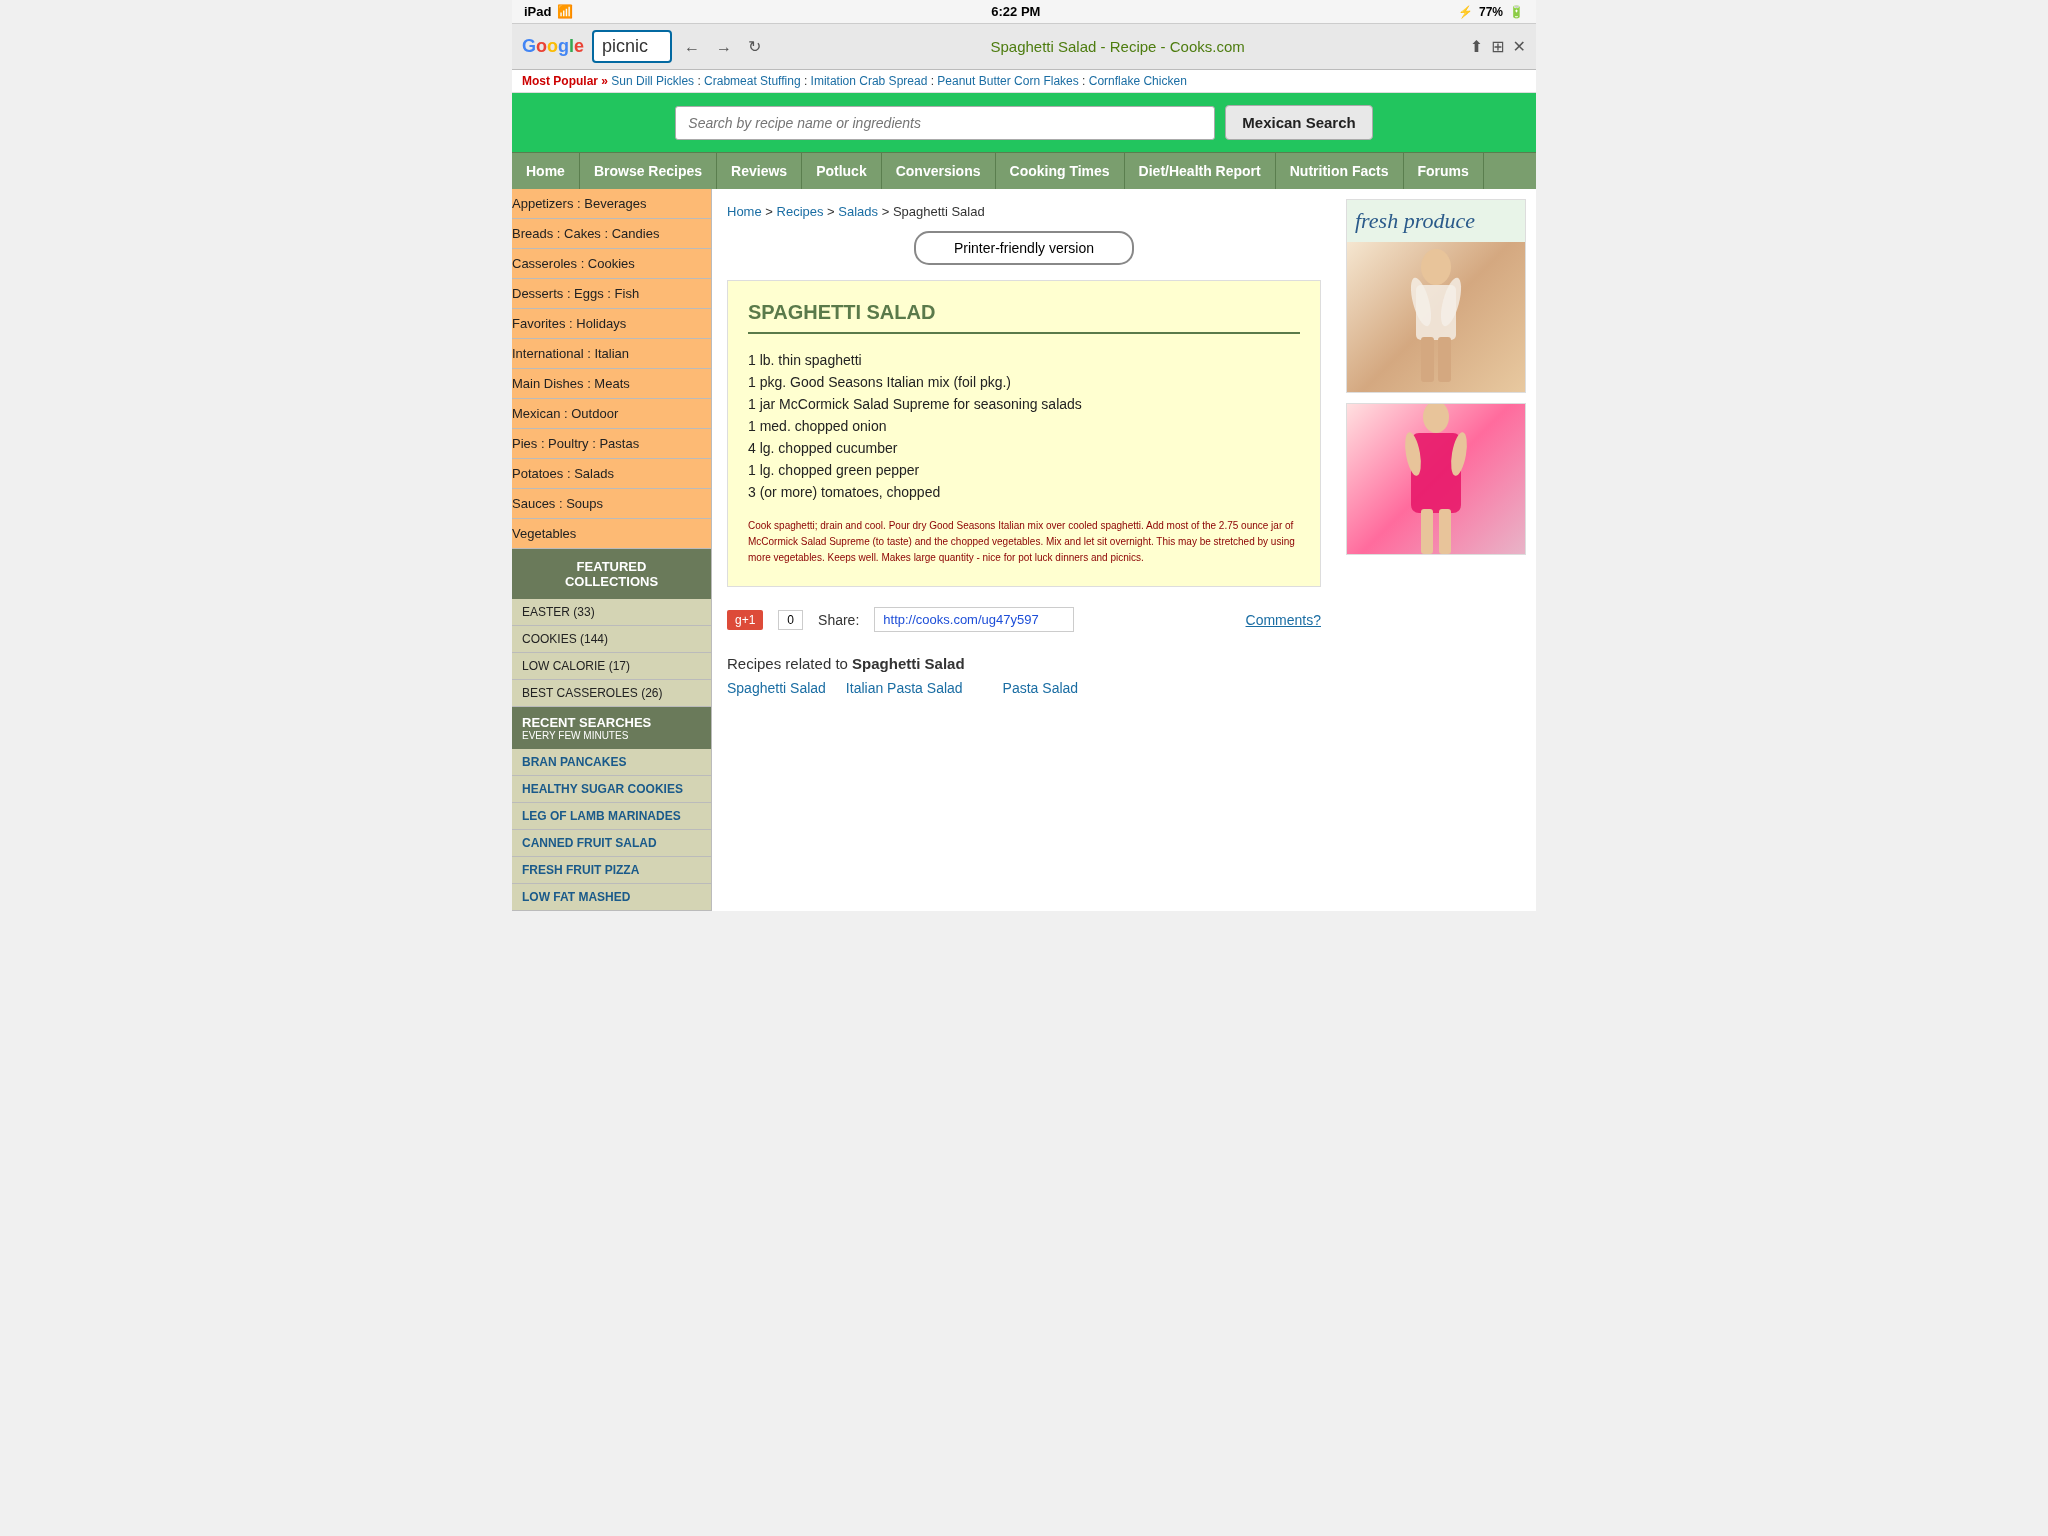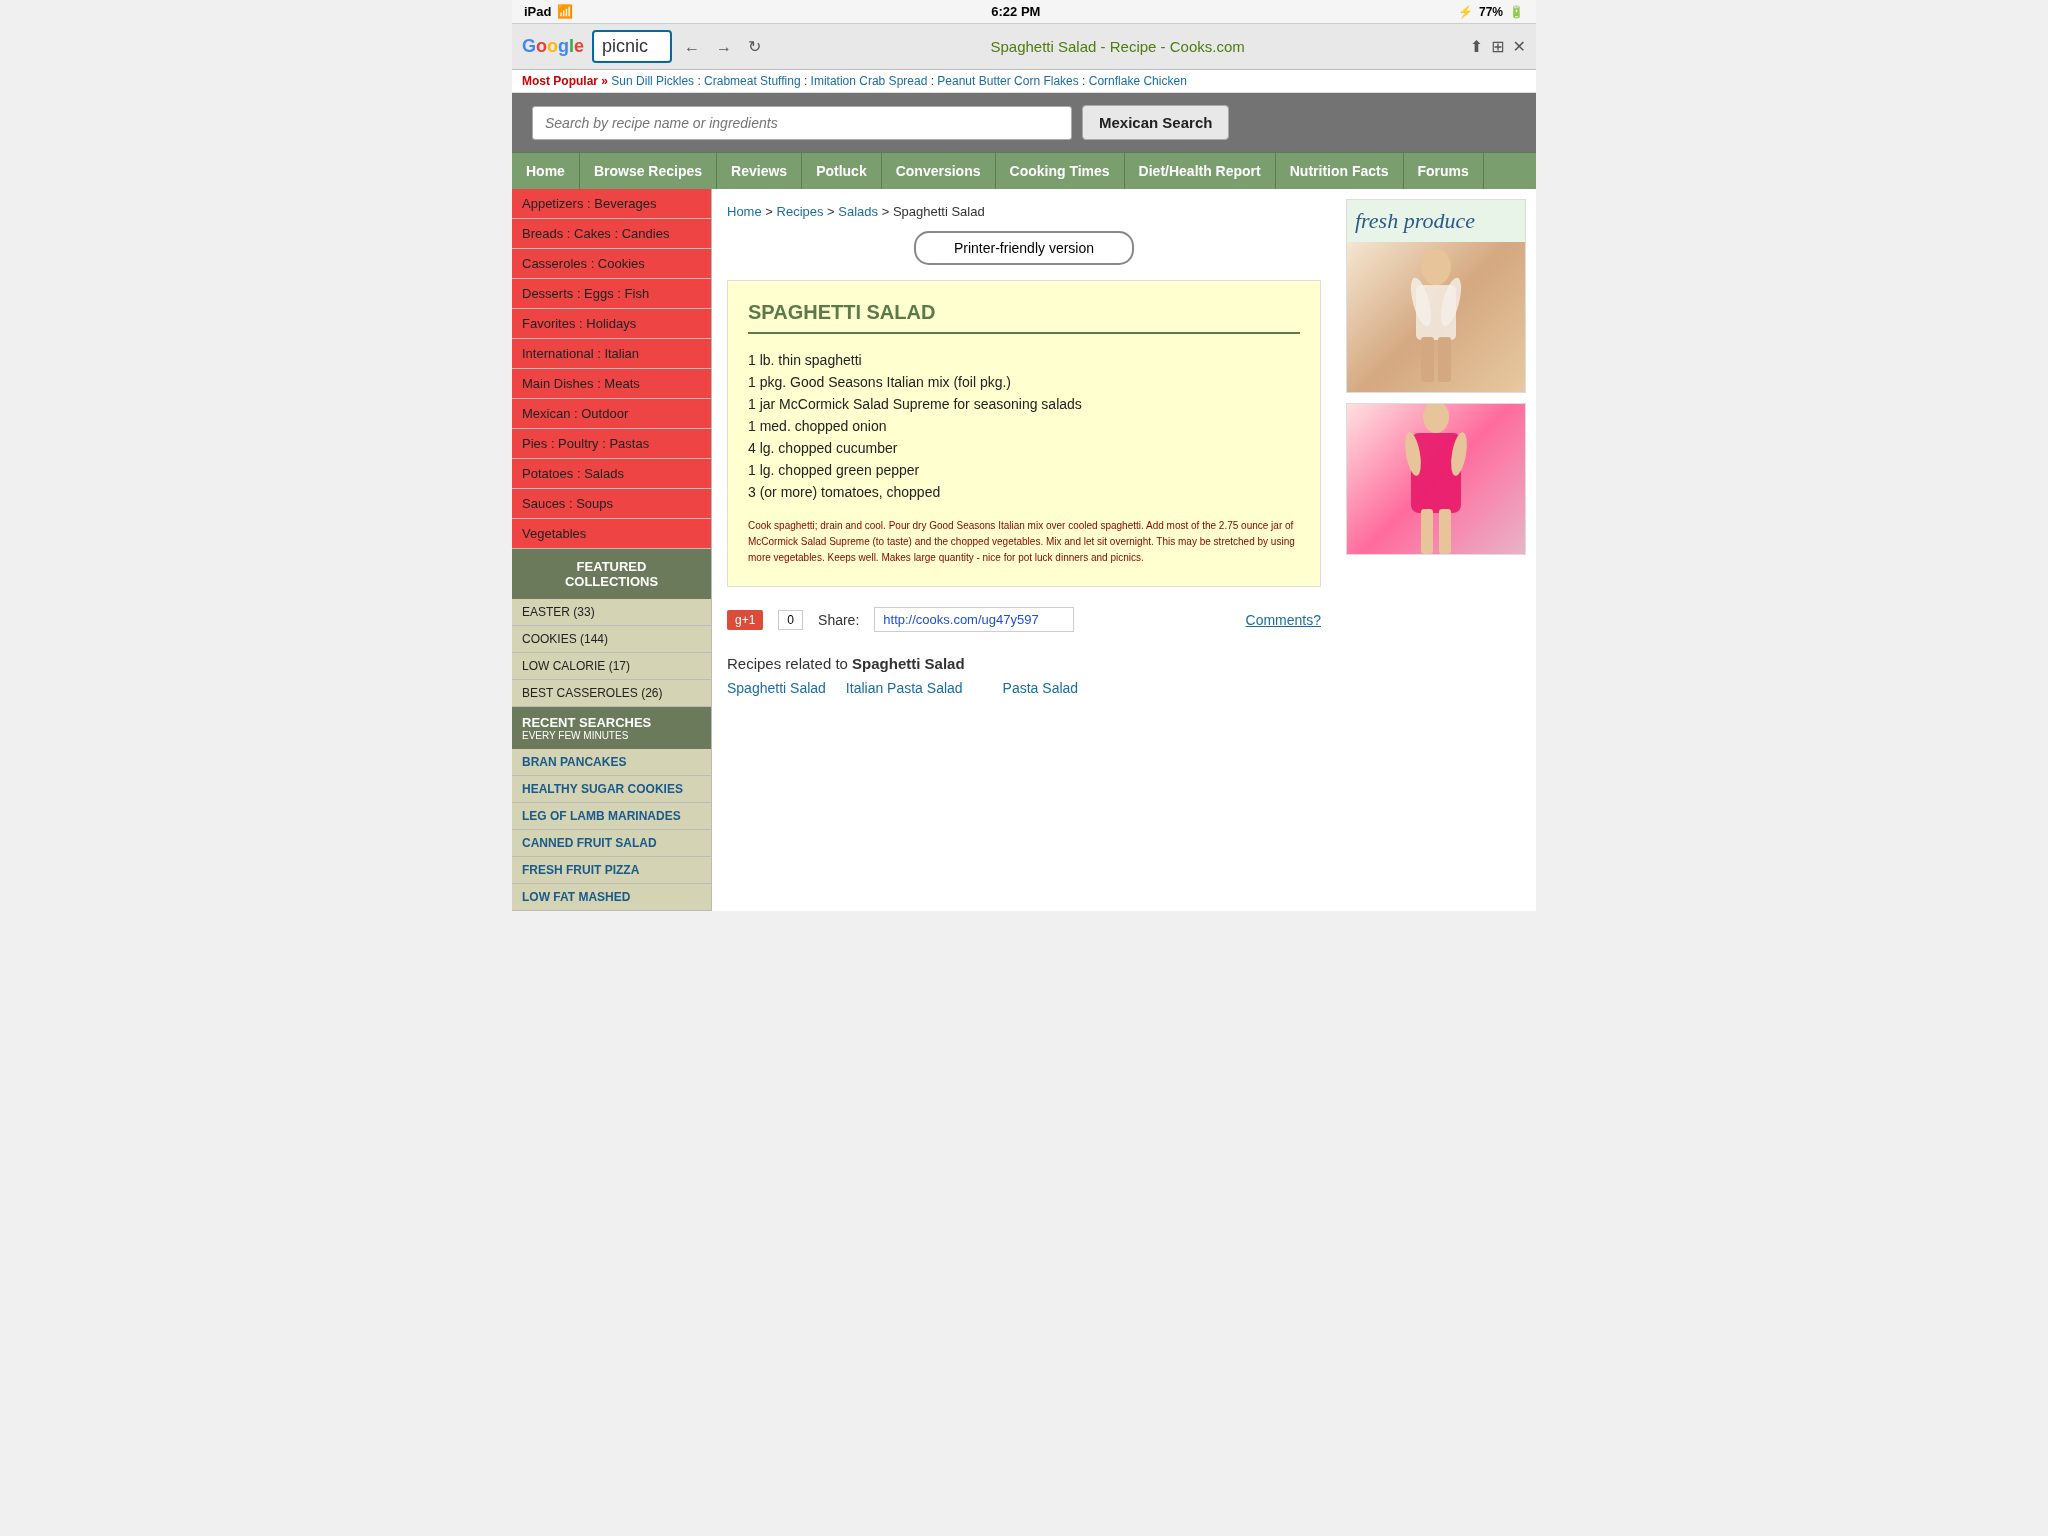--- a/index.html
+++ b/index.html
@@ -68,24 +68,25 @@
       padding: 4px 10px;
       font-size: 12px;
       border-bottom: 1px solid #ddd;
       color: #333;
     }
     .most-popular a { color: #1a6da3; text-decoration: none; }
     .most-popular .label { color: #cc0000; font-weight: bold; }
 
     
     .site-header {
-      background: #737373;
+      background: #22c55e;
       padding: 12px 20px;
       display: flex;
       align-items: center;
+      justify-content: center;
       gap: 10px;
     }
     .search-input {
       background: white;
       border: 1px solid #aaa;
       border-radius: 3px;
       padding: 8px 12px;
       width: 540px;
       font-size: 14px;
       color: #999;
@@ -126,26 +127,26 @@
 
     
     .sidebar {
       width: 200px;
       min-width: 200px;
       background: #d4d4b4;
       border-right: 1px solid #bbb;
     }
     .sidebar-category {
       display: block;
-      padding: 7px 10px;
+      padding: 7px 0;
       font-size: 13px;
       color: #222;
       border-bottom: 1px solid #bbb;
       cursor: pointer;
-      background: #ef4444;
+      background: #fdba74;
       text-decoration: none;
     }
 
     .sidebar-section {
       background: #6a7a5a;
       color: white;
       text-align: center;
       padding: 10px;
       font-size: 13px;
       font-weight: bold;

